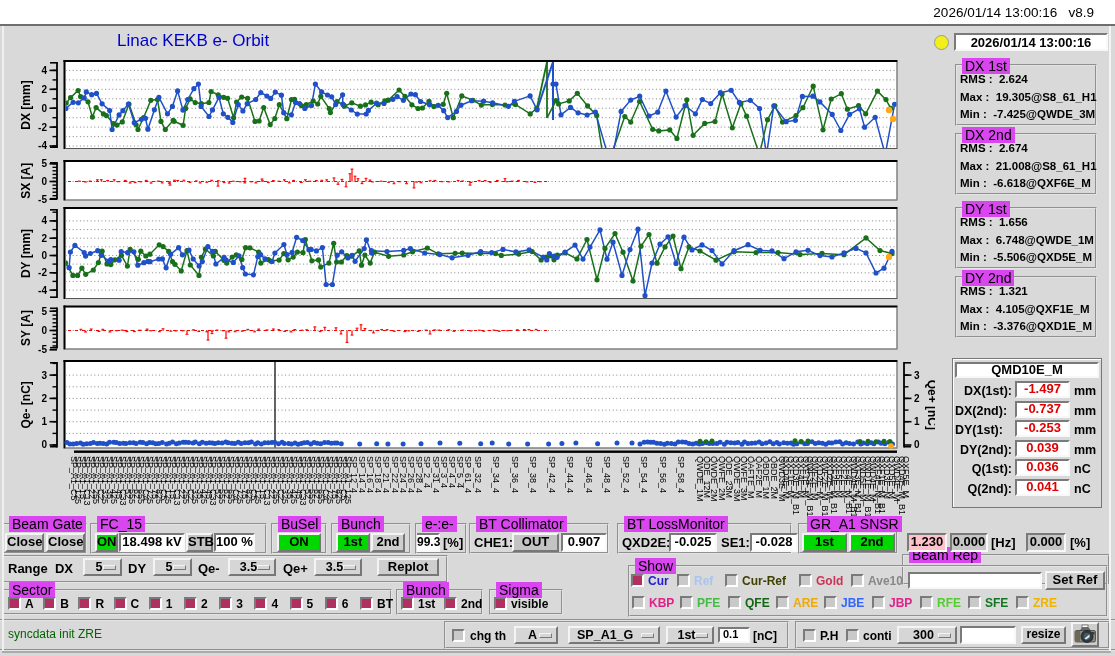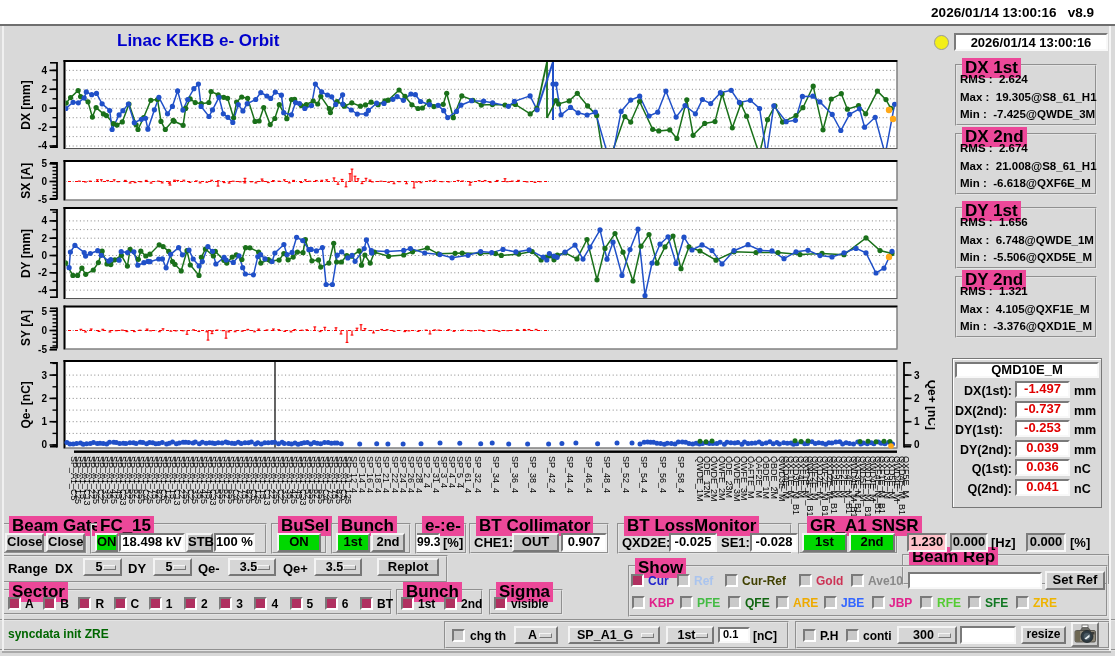--- a/index.html
+++ b/index.html
@@ -1,19 +1,19 @@
 <!DOCTYPE html>
 <html><head><meta charset="utf-8"><style>
 *{margin:0;padding:0;box-sizing:border-box}
 html,body{width:1115px;height:656px;overflow:hidden}
 body{font-family:"Liberation Sans",sans-serif;background:#d9d9d9;position:relative}
 .abs{position:absolute}
-.b{font-weight:bold}
+.b{font-weight:normal}
 .grp{position:absolute;border:2px groove #e4e4e4}
-.grp>span.t{position:absolute;top:-8px;left:5px;background:#ec4899;padding:0 3px;font-weight:bold;font-size:17px;white-space:nowrap}
+.grp>span.t{position:absolute;top:-8px;left:5px;background:#d946ef;padding:0 3px;font-weight:normal;font-size:14px;white-space:nowrap}
 .btn{position:absolute;background:#cecece;border-top:2px solid #f4f4f4;border-left:2px solid #f4f4f4;border-bottom:2px solid #777;border-right:2px solid #777;font-weight:bold;font-size:13px;text-align:center;color:#000;line-height:14px}
 .btn.green{background:#00d800}
 .inset{position:absolute;background:#fff;border-top:2px solid #7a7a7a;border-left:2px solid #7a7a7a;border-bottom:2px solid #f8f8f8;border-right:2px solid #f8f8f8;font-weight:bold;font-size:13px;text-align:center;color:#000;line-height:14px}
 .inset.gray{background:#c6c6c6}
 .inset.pink{background:#ffc2ca}
 .lbl{position:absolute;font-weight:bold;font-size:13px;color:#000;white-space:nowrap}
 .cb{position:absolute;width:13px;height:13px;border-top:2px solid #7a7a7a;border-left:2px solid #7a7a7a;border-bottom:2px solid #fff;border-right:2px solid #fff;background:#c9c9c9}
 .cb.on{background:#b03060}
 .opt{position:absolute;background:#d6d6d6;border-top:2px solid #f4f4f4;border-left:2px solid #f4f4f4;border-bottom:2px solid #777;border-right:2px solid #777;font-weight:bold;font-size:12.5px;color:#000;line-height:14px;padding-left:7px;text-align:left}
 .opt i{position:absolute;right:4px;top:50%;margin-top:-2.5px;width:13px;height:5px;background:#d6d6d6;border-top:1.5px solid #f4f4f4;border-left:1.5px solid #f4f4f4;border-bottom:1.5px solid #777;border-right:1.5px solid #777;display:block}

